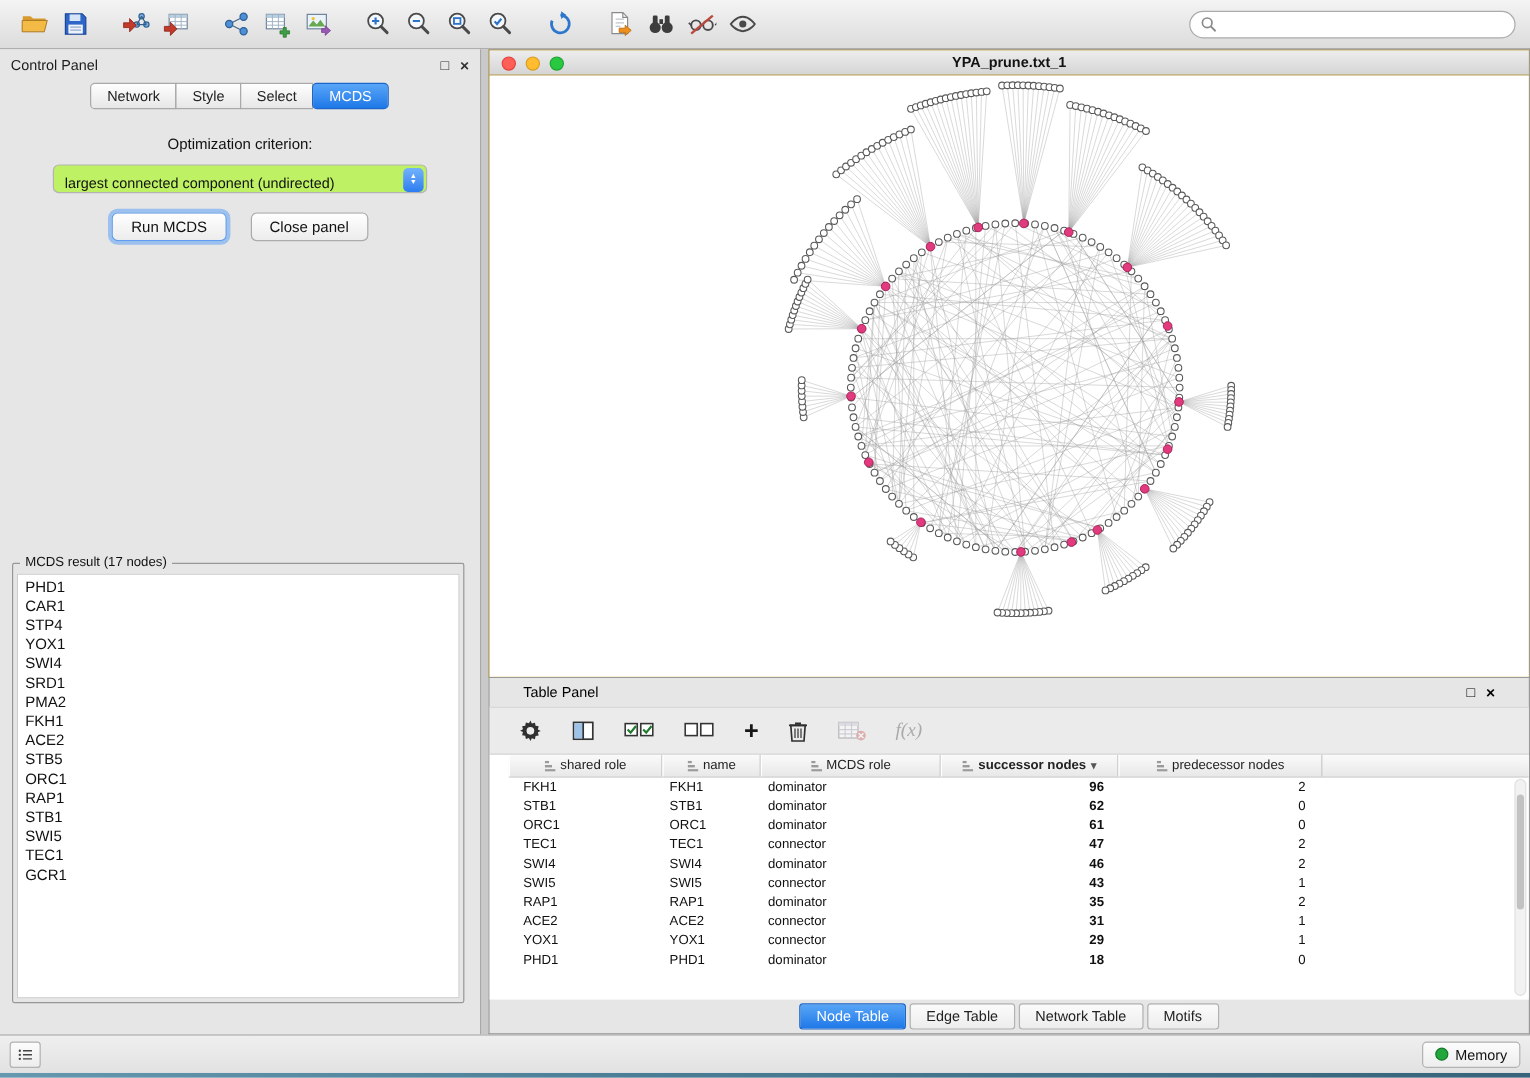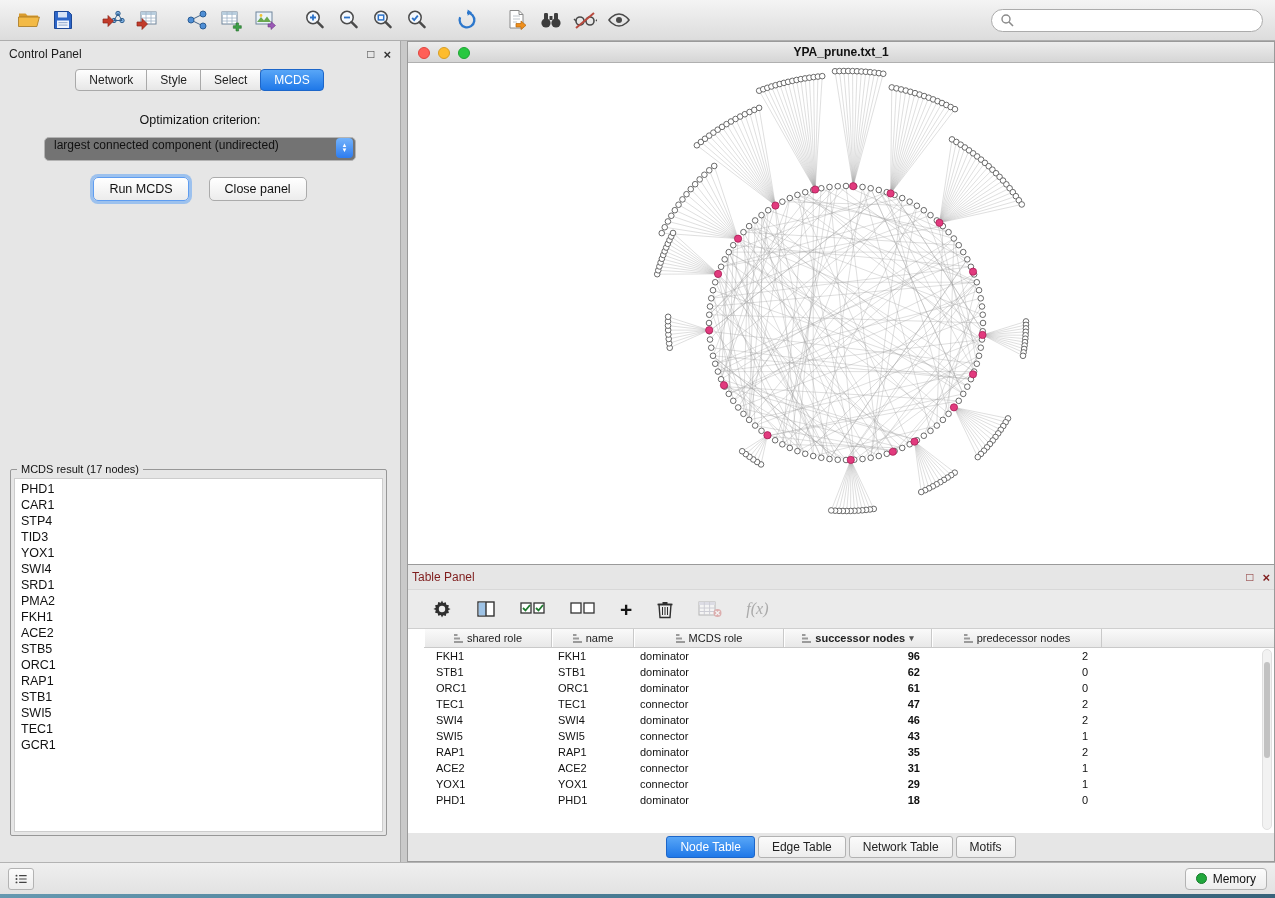--- a/index.html
+++ b/index.html
@@ -34,22 +34,22 @@
   .ph-icons .ic { cursor:default; line-height:1; }
   .ph-icons .ic.x { font-weight:bold; font-size:13px; }
   .ctabs-row { text-align:center; margin-top:2px; }
   .ctabs { display:inline-flex; }
   .ctab { padding:3px 13px; font-size:12px; border:1px solid #a9a9a9; margin-left:-1px;
     background:linear-gradient(#fefefe,#e7e7e7); color:#222; cursor:default; }
   .ctab:first-child { border-radius:4px 0 0 4px; }
   .ctab.active { background:linear-gradient(#58a6f7,#1f78e8); color:#fff;
     border-color:#1d66c9; border-radius:4px; position:relative; z-index:1; }
   .opt-label { text-align:center; margin-top:22px; font-size:12.5px; color:#111; }
-  .dropdown { margin:10px auto 0; width:312px; height:24px; background:#737373;
-    border:1px solid #b3b3b3; border-radius:5px; display:flex; align-items:flex-start;
+  .dropdown { margin:10px auto 0; width:312px; height:24px; background:#bef264;
+    border:1px solid #b3b3b3; border-radius:5px; display:flex; align-items:flex-end;
     padding:0 2px 0 9px; font-size:12px; color:#111; cursor:default; }
   .dropdown .stepper { margin-left:auto; width:17px; height:20px; border-radius:4px;
     background:linear-gradient(#74b3fb,#2d7cf0); color:#fff; display:flex; flex-direction:column;
     align-items:center; justify-content:center; line-height:5px; font-size:6px; }
   .btn-row { display:flex; justify-content:center; gap:20px; margin-top:16px; }
   .pbtn { font-size:12.5px; padding:4px 15px; border:1px solid #ababab; border-radius:5px;
     background:linear-gradient(#ffffff,#ececec); color:#111; cursor:default;
     font-family:Liberation Sans, sans-serif; }
   .pbtn.focus { box-shadow:0 0 0 3px rgba(82,155,245,.5); border-color:#5f9df0; }
   .mcds-fieldset { position:absolute; left:10px; right:13px; top:422px; bottom:26px;
@@ -71,21 +71,21 @@
   .tl.yellow { background:#febc2e; border:1px solid #d89e24; }
   .tl.green { background:#28c840; border:1px solid #1ea433; }
   .net-title { position:absolute; left:0; right:0; top:0; text-align:center; line-height:21px;
     font-size:12px; font-weight:bold; color:#111; }
   .canvas { position:absolute; left:0; top:21px; right:0; bottom:0; background:#fff; }
   .canvas svg { width:100%; height:100%; display:block; }
 
   
   .table-panel { position:absolute; left:0; top:524px; width:868px; height:297px;
     background:#e6e6e6; border:1px solid #9a9a9a; border-top:none; display:flex; flex-direction:column; }
-  .tp-header { height:24px; display:flex; align-items:center; padding:0 4px; font-size:12px; color:#7f1d1d; }
+  .tp-header { height:24px; display:flex; align-items:center; padding:0 28px; font-size:12px; color:#000000; }
   .tp-header .ph-icons { margin-left:auto; display:flex; gap:9px; }
   .tp-toolbar { height:40px; background:#ebebeb; border-top:1px solid #d8d8d8; border-bottom:1px solid #cfcfcf;
     display:flex; align-items:center; padding-left:24px; gap:24px; }
   .ttbtn { border:none; background:transparent; padding:0; display:flex; align-items:center; cursor:default; }
   .plusglyph { font-size:21px; font-weight:bold; color:#161616; line-height:1; }
   .fxglyph { font-family:"Liberation Serif", serif; font-style:italic; font-size:16px; color:#aaa; }
   .table-wrap { flex:1; background:#fff; position:relative; overflow:hidden; padding-left:16px; }
   .thead { display:flex; height:19px; background:linear-gradient(#fafafa,#e8e8e8);
     border-bottom:1px solid #c9c9c9; }
   .th { display:flex; align-items:center; justify-content:center; gap:4px; font-size:11px;
@@ -293,21 +293,20 @@
       <div class="btn-row">
         <button class="pbtn focus">Run MCDS</button>
         <button class="pbtn">Close panel</button>
       </div>
       <fieldset class="mcds-fieldset">
         <legend>MCDS result (17 nodes)</legend>
         <div class="result-list">
             <div class="rrow">PHD1</div>
             <div class="rrow">CAR1</div>
             <div class="rrow">STP4</div>
-            <div class="rrow">TID3</div>
             <div class="rrow">YOX1</div>
             <div class="rrow">SWI4</div>
             <div class="rrow">SRD1</div>
             <div class="rrow">PMA2</div>
             <div class="rrow">FKH1</div>
             <div class="rrow">ACE2</div>
             <div class="rrow">STB5</div>
             <div class="rrow">ORC1</div>
             <div class="rrow">RAP1</div>
             <div class="rrow">STB1</div>

